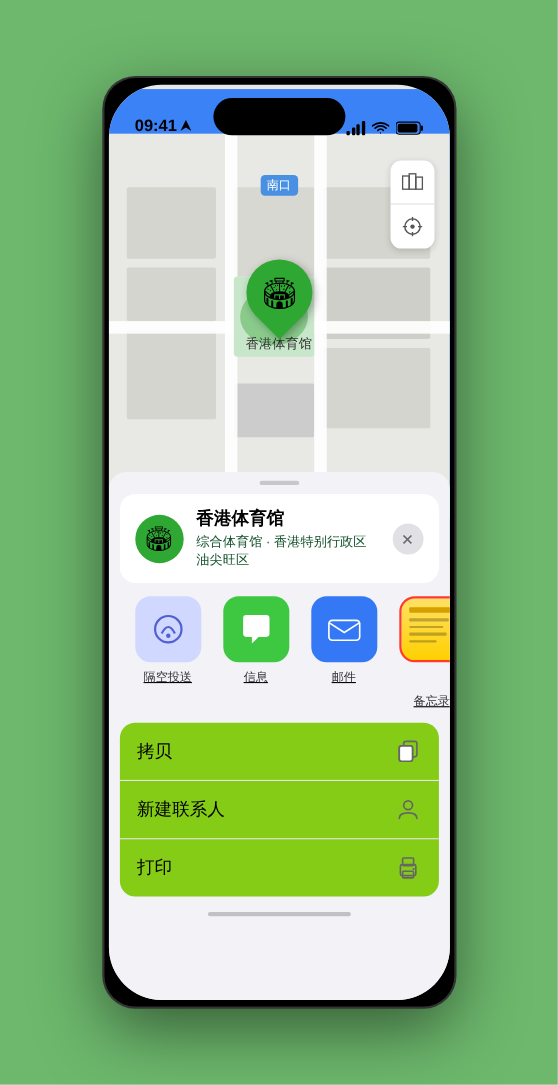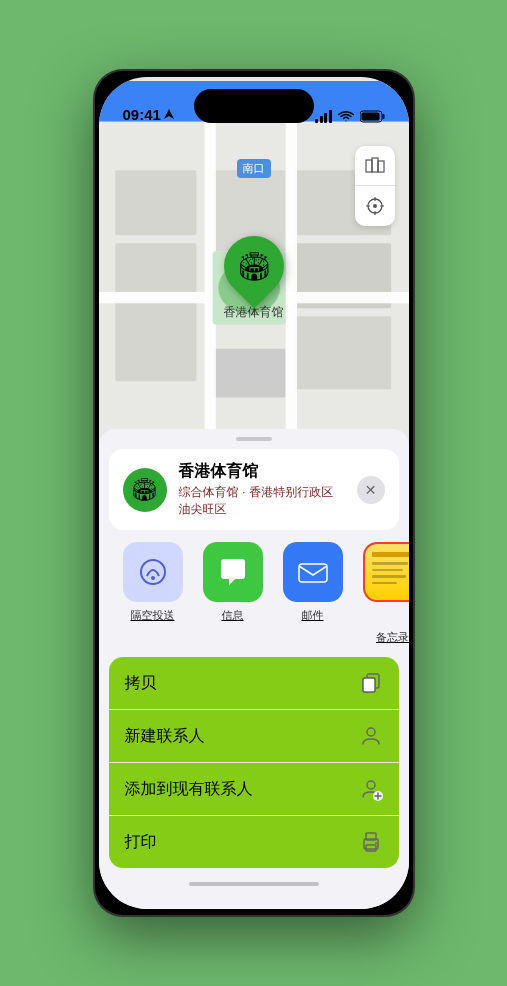--- a/index.html
+++ b/index.html
@@ -191,21 +191,21 @@
       flex-shrink: 0;
     }
     .venue-info { flex: 1; }
     .venue-name {
       font-size: 16px;
       font-weight: 600;
       color: #000;
     }
     .venue-subtitle {
       font-size: 12px;
-      color: #7f1d1d;
+      color: #14532d;
       margin-top: 2px;
     }
     .close-btn {
       width: 28px;
       height: 28px;
       background: #e0e0e5;
       border-radius: 50%;
       display: flex;
       align-items: center;
       justify-content: center;
@@ -460,30 +460,20 @@
         </div>
 
         <div class="action-item">
           <span class="action-label">新建联系人</span>
           <svg width="24" height="24" viewBox="0 0 24 24">
             <circle cx="12" cy="8" r="4" fill="none" stroke="#666" stroke-width="1.5"></circle>
             <path d="M4 20 Q4 15 12 15 Q20 15 20 20" fill="none" stroke="#666" stroke-width="1.5" stroke-linecap="round"></path>
           </svg>
         </div>
 
-        <div class="action-item">
-          <span class="action-label">添加到现有联系人</span>
-          <svg width="24" height="24" viewBox="0 0 24 24">
-            <circle cx="12" cy="8" r="4" fill="none" stroke="#666" stroke-width="1.5"></circle>
-            <path d="M4 20 Q4 15 12 15 Q20 15 20 20" fill="none" stroke="#666" stroke-width="1.5" stroke-linecap="round"></path>
-            <circle cx="19" cy="19" r="5" fill="#f2f2f7"></circle>
-            <line x1="19" y1="16" x2="19" y2="22" stroke="#666" stroke-width="1.5" stroke-linecap="round"></line>
-            <line x1="16" y1="19" x2="22" y2="19" stroke="#666" stroke-width="1.5" stroke-linecap="round"></line>
-          </svg>
-        </div>
 
 
         <div class="action-item" style="border-bottom:none;">
           <span class="action-label">打印</span>
           <svg width="24" height="24" viewBox="0 0 24 24">
             <rect x="5" y="9" width="14" height="10" rx="1.5" fill="none" stroke="#666" stroke-width="1.5"></rect>
             <rect x="7" y="3" width="10" height="7" rx="1" fill="none" stroke="#666" stroke-width="1.5"></rect>
             <rect x="7" y="15" width="10" height="6" rx="1" fill="none" stroke="#666" stroke-width="1.5"></rect>
             <circle cx="17" cy="13" r="1" fill="#666"></circle>
           </svg>

